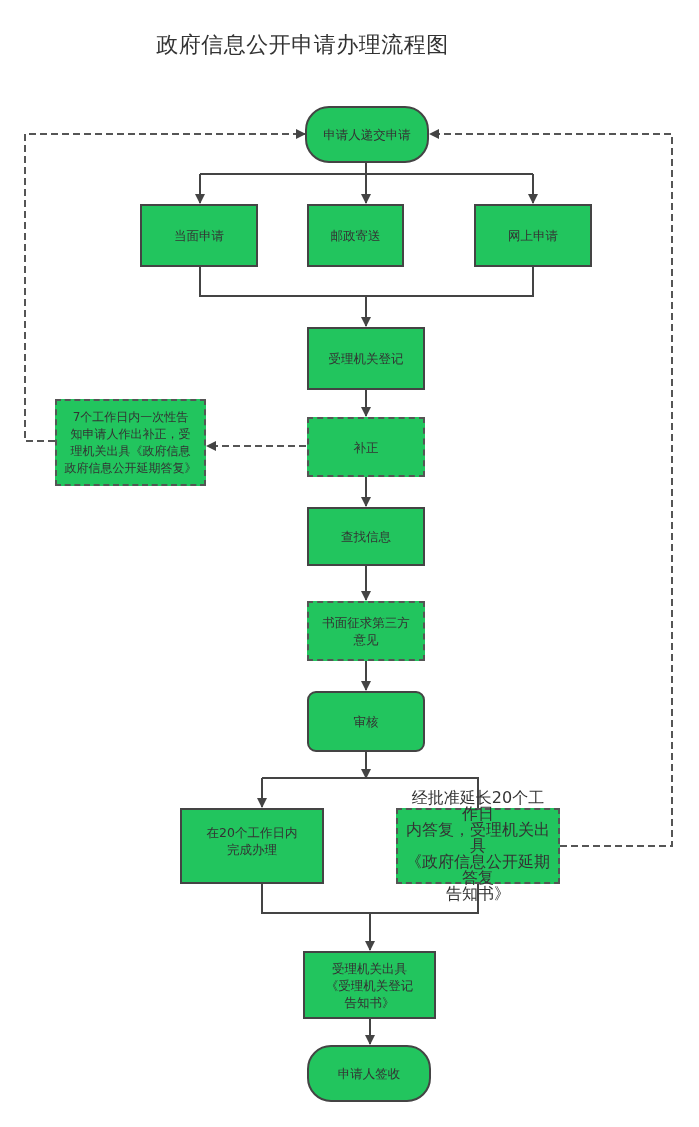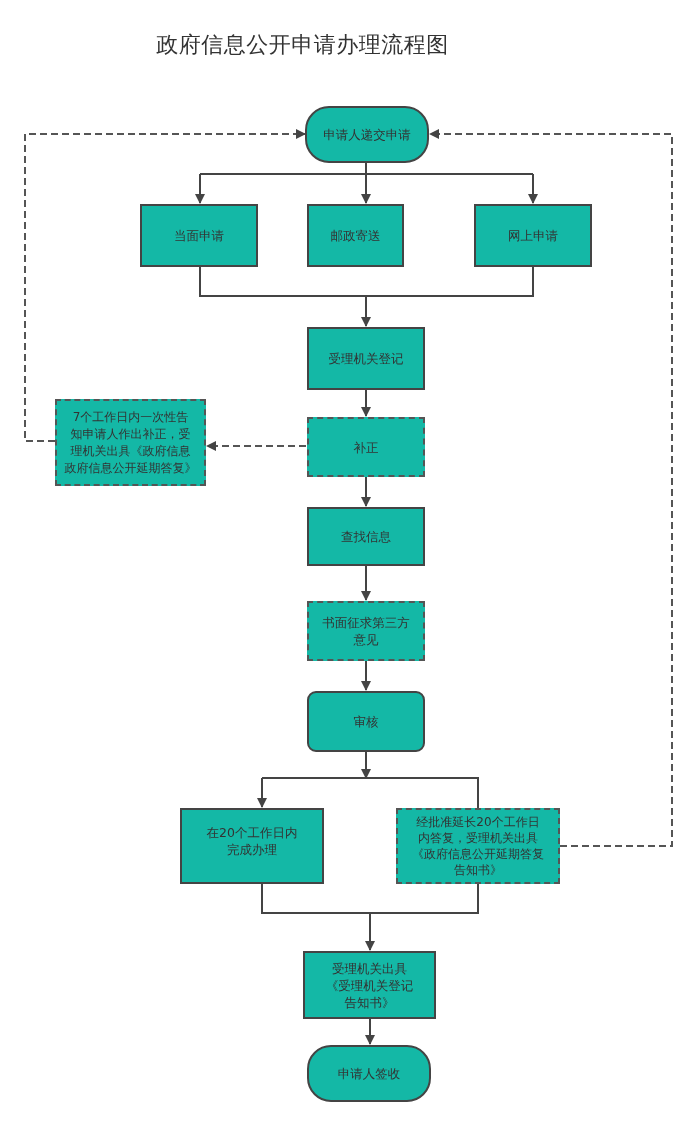--- a/index.html
+++ b/index.html
@@ -1,21 +1,21 @@
 <!DOCTYPE html>
 <html><head>
 <meta charset="utf-8">
 <style>
   html, body { margin: 0; padding: 0; background: #ffffff; }
   body { width: 699px; height: 1127px; position: relative; overflow: hidden;
          font-family: "DejaVu Sans", "Liberation Sans", sans-serif; color: #333333; }
   .title { position: absolute; left: 0; top: 30px; width: 605px; text-align: center;
            font-size: 22px; color: #333333; letter-spacing: 0.5px; }
   svg.edges { position: absolute; left: 0; top: 0; width: 699px; height: 1127px; }
-  .node { position: absolute; box-sizing: border-box; background: #14b8a6;
+  .node { position: absolute; box-sizing: border-box; background: #22c55e;
           border: 2px solid #444444; display: flex; align-items: center; justify-content: center;
           text-align: center; font-size: 12.5px; line-height: 17px; color: #333333; padding: 4px 6px; }
   .node.dashed { border: 2px dashed #555555; }
   .node.terminal { border-radius: 24px; }
   .node span { white-space: pre-line; }
 </style>
 </head>
 <body>
 
 <div class="title">政府信息公开申请办理流程图</div>
@@ -106,21 +106,21 @@
 
 <div class="node" style="left:307px; top:691px; width:118px; height:61px;border-radius:9px;">
   <span>审核</span>
 </div>
 
 <div class="node" style="left:180px; top:808px; width:144px; height:76px; align-items:flex-start; padding-top:14px;">
   <span>在20个工作日内
 完成办理</span>
 </div>
 
-<div class="node dashed" style="left:396px; top:808px; width:164px; height:76px; font-size:12px; line-height:16px;">
+<div class="node dashed" style="left:396px; top:808px; width:164px; height:76px; font-size:16px; line-height:16px;">
   <span>经批准延长20个工作日
 内答复，受理机关出具
 《政府信息公开延期答复
 告知书》</span>
 </div>
 
 <div class="node" style="left:303px; top:951px; width:133px; height:68px;">
   <span>受理机关出具
 《受理机关登记
 告知书》</span>

